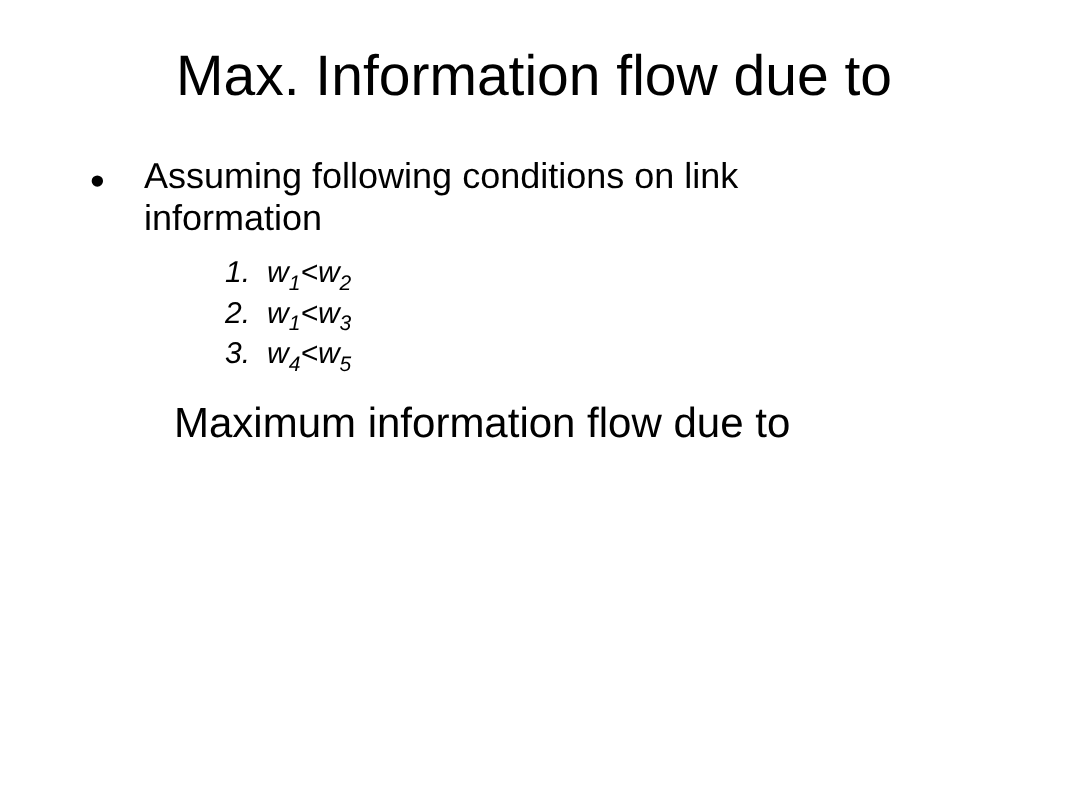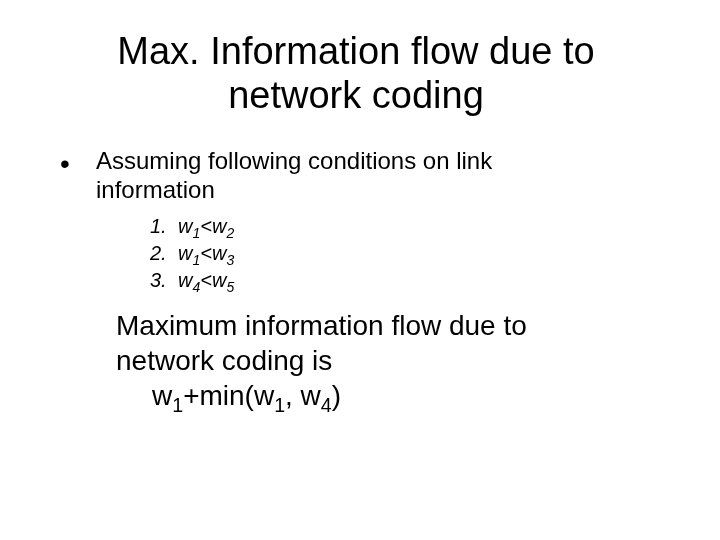--- a/index.html
+++ b/index.html
@@ -70,21 +70,20 @@
   }
   .nowrap { white-space: nowrap; text-align: right; }
 </style>
 </head>
 <body>
 
 <div class="slide">
 
   <div class="title">
     <span>Max. Information flow due to</span><br>
-    <span>network coding</span>
   </div>
 
   <div class="body">
 
     <div class="bullet-row">
       <div class="bullet-dot">•</div>
       <div class="bullet-text">
         <span>Assuming following conditions on link</span><br>
         <span>information</span>
       </div>
@@ -106,21 +105,18 @@
       <div class="li">
         <span class="num">3.</span>
         <span class="nowrap">
           <span>w</span><sub>4</sub><span>&lt;</span><span>w</span><sub>5</sub>
         </span>
       </div>
     </div>
 
     <div class="conclusion">
       <span>Maximum information flow due to</span><br>
-      <span>network coding is</span><br>
-      <span class="indent nowrap">
-        <span>w</span><sub>1</sub><span>+min(w</span><sub>1</sub><span>,</span><span> w</span><sub>4</sub><span>)</span>
-      </span>
+      <br>
     </div>
 
   </div>
 
 </div>
 
 </body></html>

